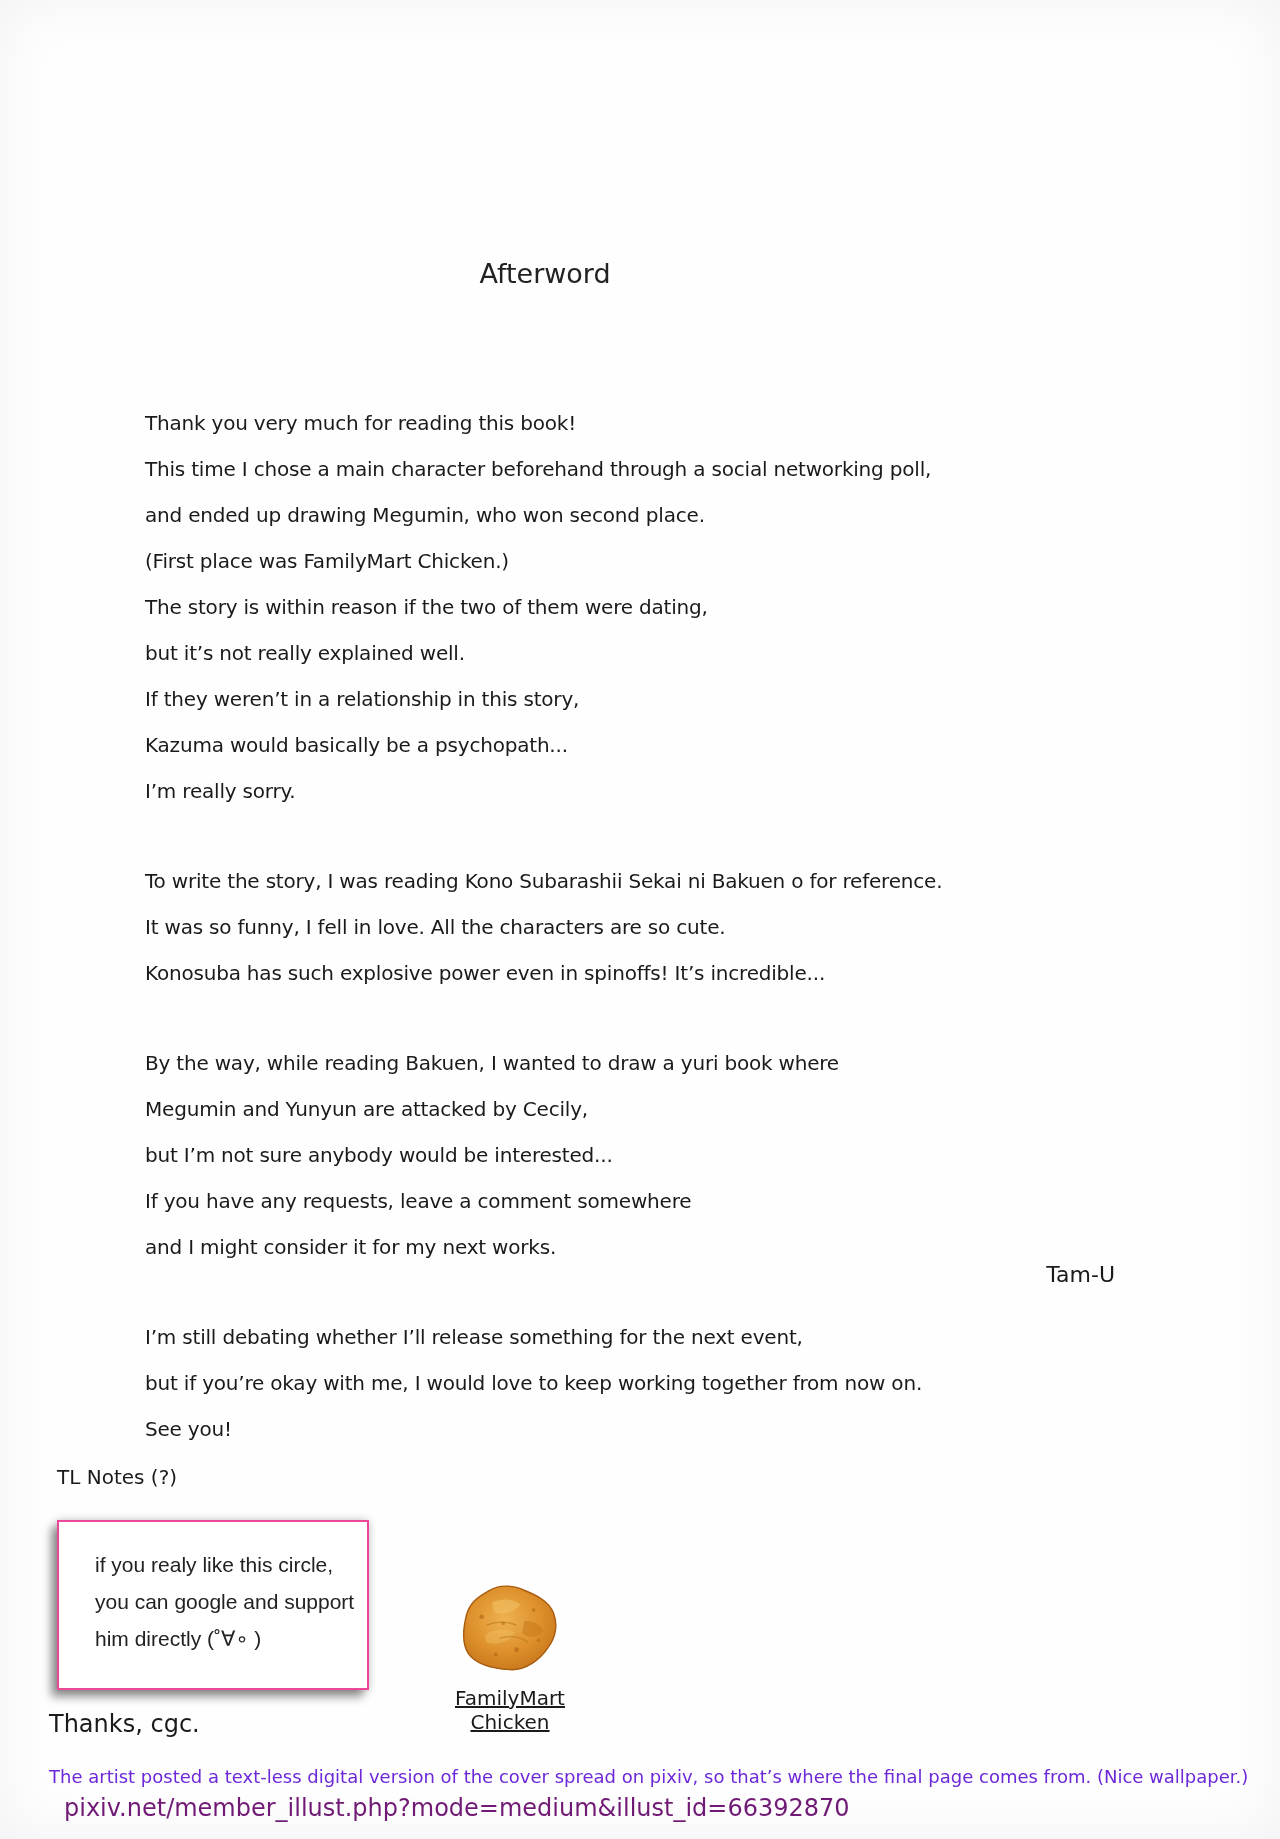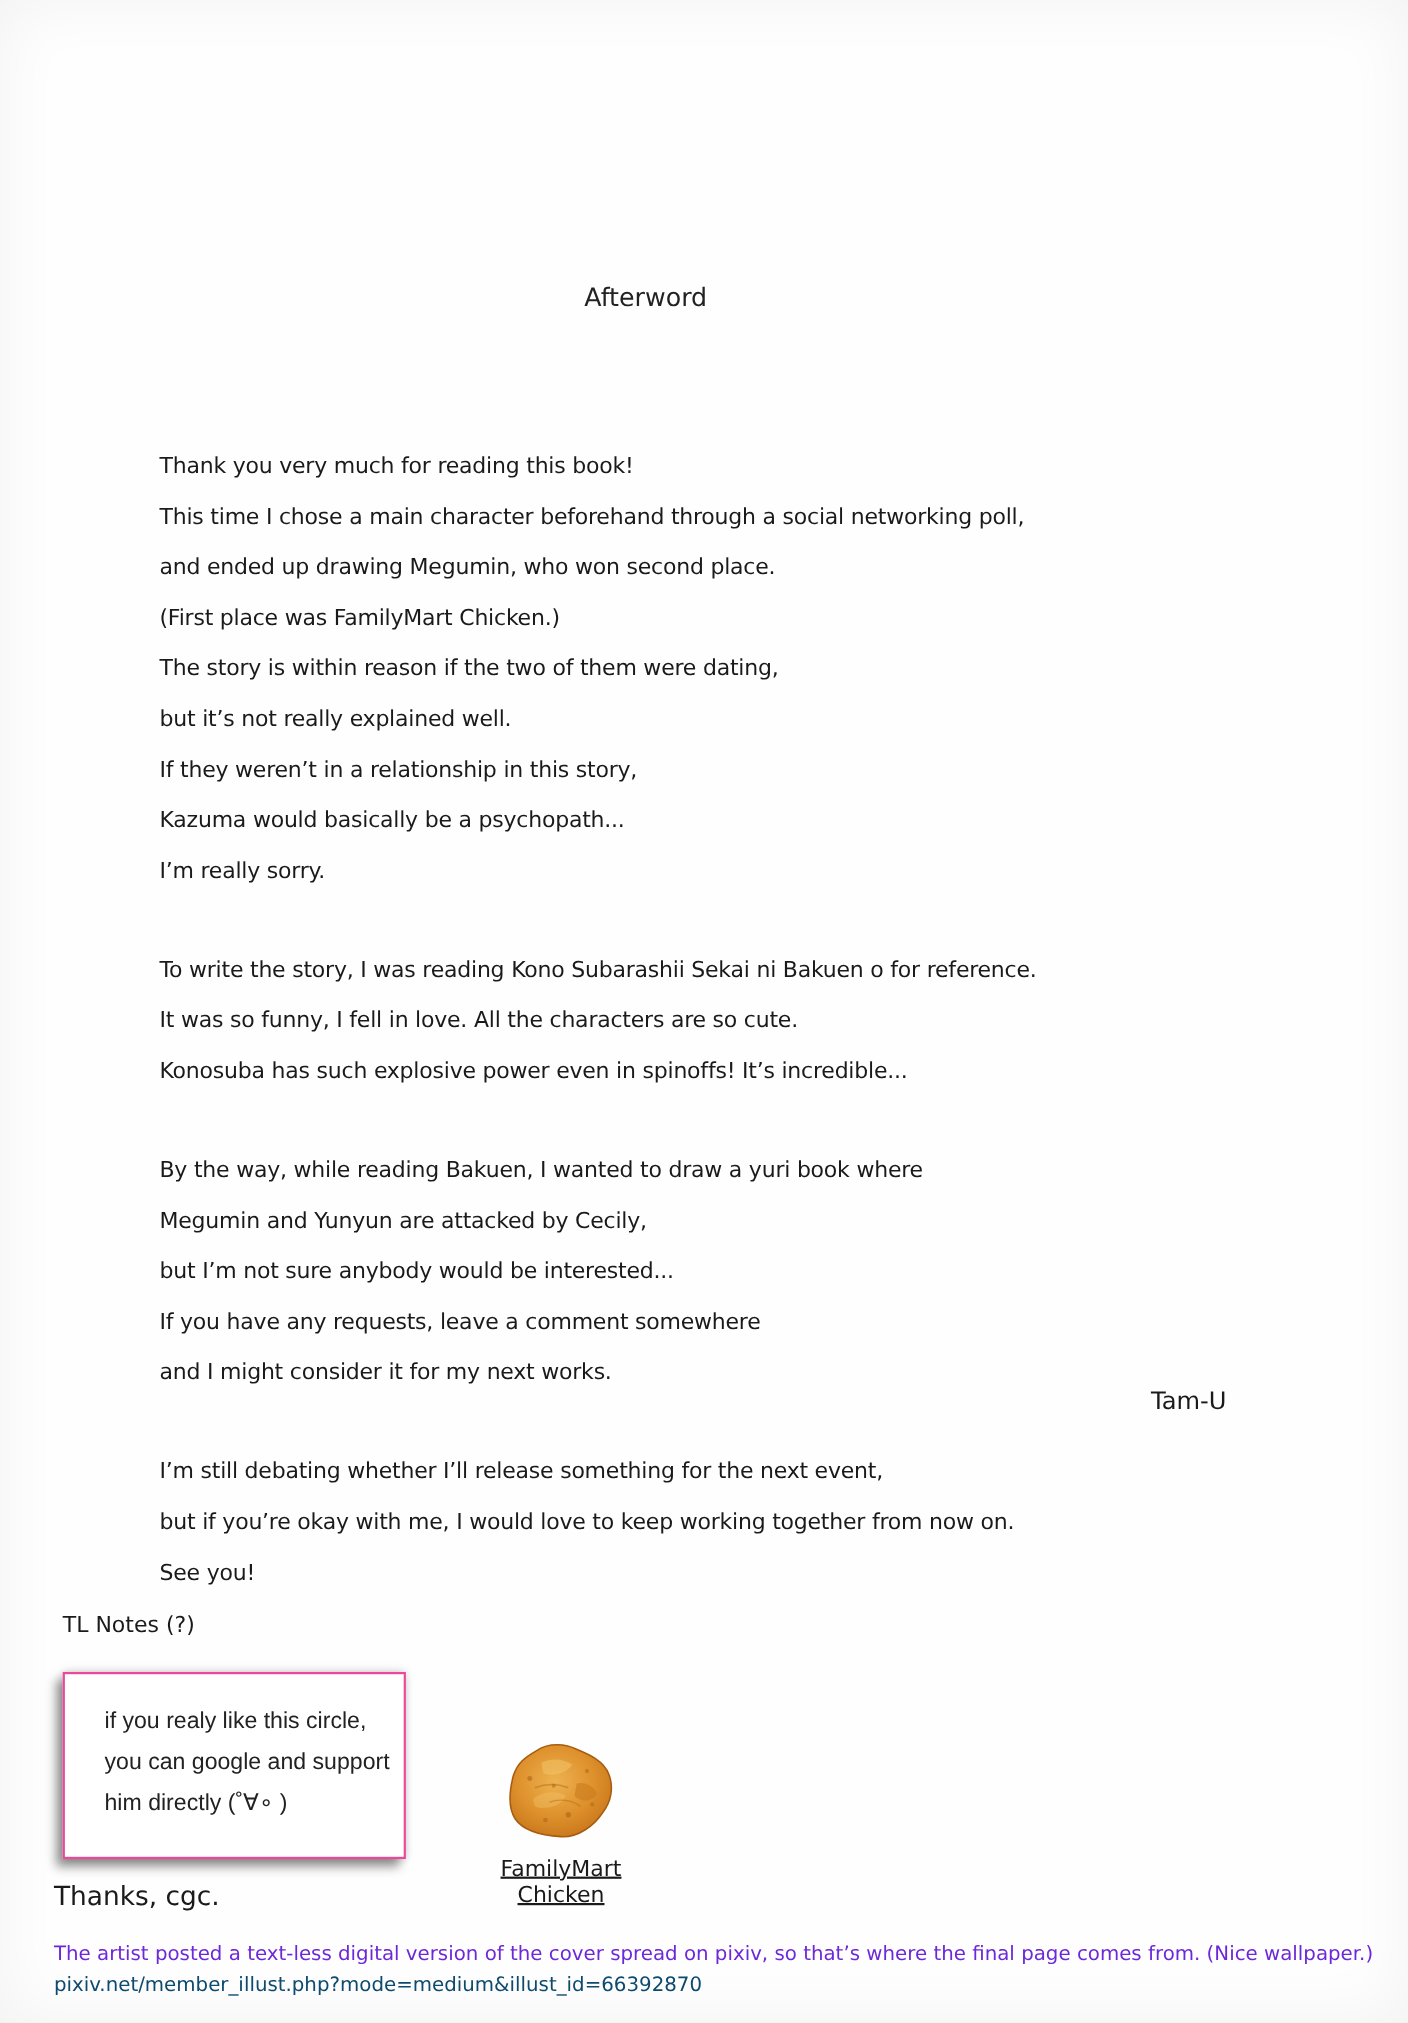--- a/index.html
+++ b/index.html
@@ -9,23 +9,22 @@
     margin:0 auto;
     background:#fefefe;
     box-shadow:inset 0 0 60px rgba(0,0,0,0.05);
     overflow:hidden;
     color:#1c1c1c;
     font-family:"DejaVu Sans", sans-serif;
   }
   .title{
     position:absolute;top:258px;left:0;width:1090px;
     text-align:center;
-    font-size:23px;font-weight:400;
+    font-size:27px;font-weight:400;
     color:#222;
-    padding-left:42px;
   }
   .body-text{
     position:absolute;top:400px;left:145px;width:1000px;
     font-size:20px;line-height:46px;
     letter-spacing:-0.2px;
     color:#1a1a1a;
   }
   .body-text p{margin:0 0 44px 0;white-space:pre-line;}
   .signature{
     position:absolute;top:1262px;left:145px;width:970px;
@@ -56,22 +55,22 @@
   }
   .thanks{
     position:absolute;top:1710px;left:49px;
     font-size:24px;color:#1a1a1a;
   }
   .artist-note{
     position:absolute;top:1766px;left:49px;width:1225px;
     font-size:18px;color:#6d28d9;white-space:nowrap;
   }
   .pixiv-url{
-    position:absolute;top:1794px;left:49px;
-    font-size:18px;color:#0c4a6e;
+    position:absolute;top:1794px;left:64px;
+    font-size:24px;color:#701a75;
   }
 </style>
 </head>
 <body>
 
 <div class="page">
 
   <div class="title">Afterword</div>
 
   <div class="body-text">

